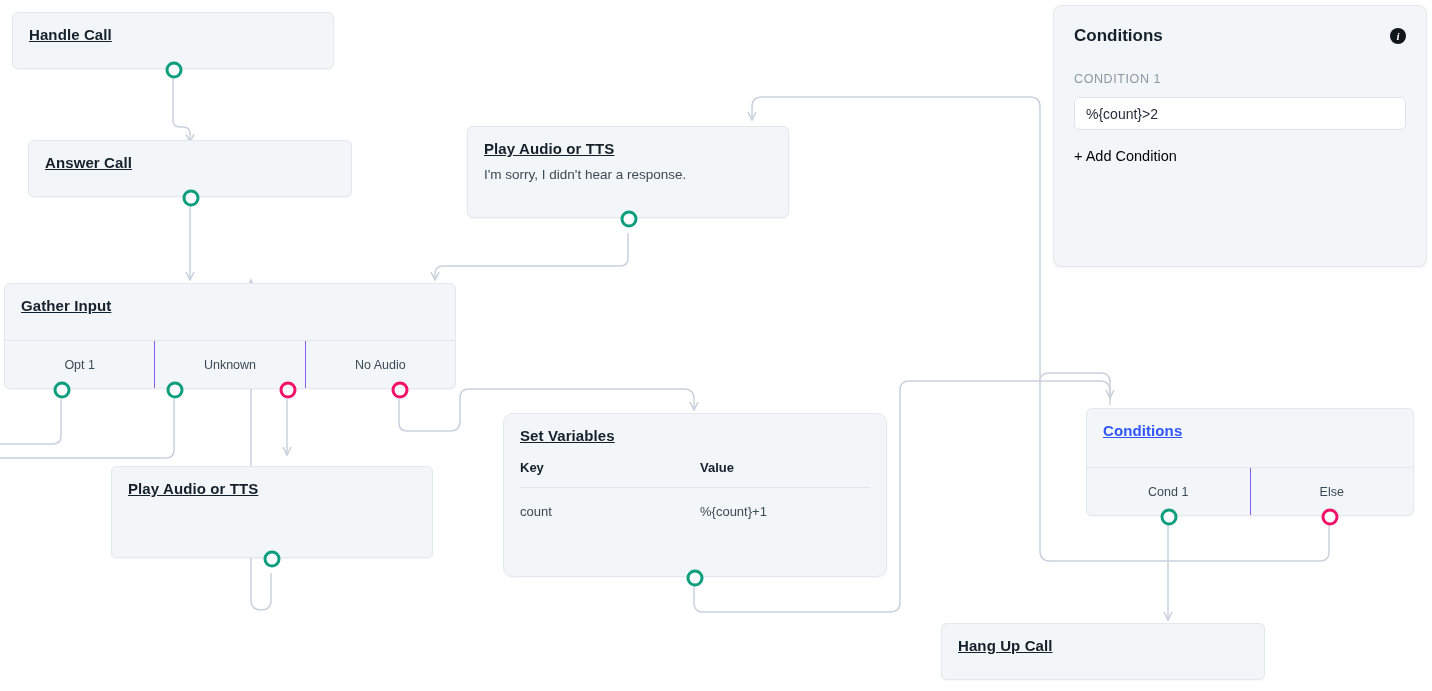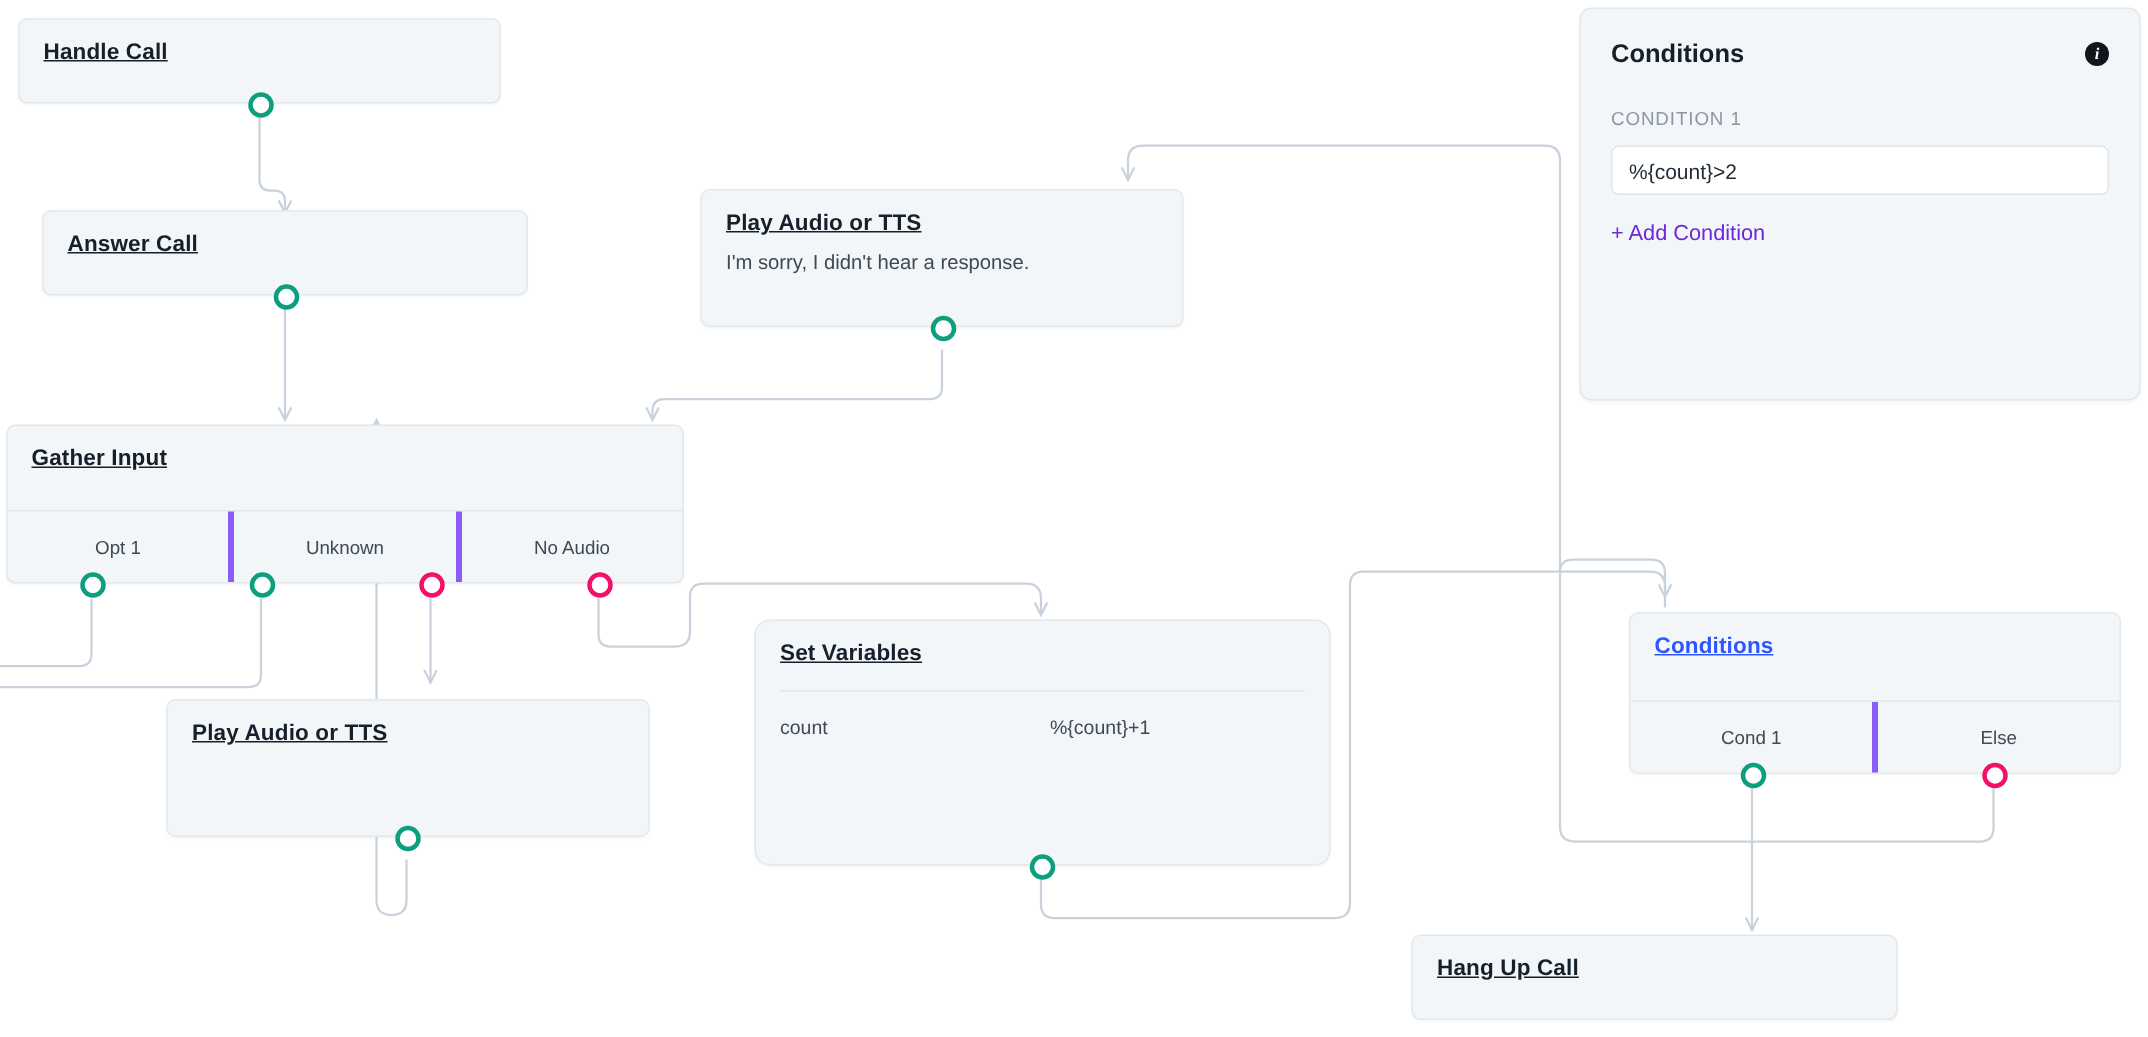--- a/index.html
+++ b/index.html
@@ -54,21 +54,21 @@
   .ports{
     position:absolute;left:0;right:0;bottom:0;
     display:flex;
     border-top:1px solid #e2e8ee;
     height:47px;
   }
   .port{
     flex:1;
     display:flex;align-items:center;justify-content:center;
     font-size:12.5px;color:#3d4a55;
-    border-right:4px solid #8b5cf6;
+    border-right:1px solid #8b5cf6;
     box-sizing:border-box;
   }
   .port:last-child{border-right:none;}
 
   
   .kvtable{padding:0 16px;margin-top:16px;}
   .kvrow{display:flex;}
   .kvrow .k{width:180px;}
   .kvhead{font-size:13px;font-weight:bold;color:#15202b;padding-bottom:12px;}
   .kvsep{height:1px;background:#dfe6ec;}
@@ -109,21 +109,21 @@
     height:33px;
     display:flex;align-items:center;
     padding:0 11px;
     font-size:14px;
     color:#1f2a36;
     box-sizing:border-box;
   }
   .panel-link{
     padding:18px 20px 0 20px;
     font-size:14.5px;
-    color:#6d28d9;
+    color:#000000;
     cursor:pointer;
   }
 </style>
 </head>
 <body>
 
 <div id="canvas">
 
   <svg id="edges" viewBox="0 0 1432 691" xmlns="http://www.w3.org/2000/svg">
     <defs>
@@ -198,20 +198,24 @@
   </div>
 
   <div class="node" style="left:111px;top:466px;width:322px;height:92px;">
     <div class="title">Play Audio or TTS</div>
     <div class="handle" style="left:160px;top:92px;"></div>
   </div>
 
   <div class="node" style="left:503px;top:413px;width:384px;height:164px;border-radius:10px;">
     <div class="title">Set Variables</div>
     <div class="kvtable">
+      <div class="kvrow kvhead">
+        <div class="k">Key</div>
+        <div>Value</div>
+      </div>
       <div class="kvsep"></div>
       <div class="kvrow kvbody">
         <div class="k">count</div>
         <div>%{count}+1</div>
       </div>
     </div>
     <div class="handle" style="left:191px;top:164px;"></div>
   </div>
 
   <div class="node" style="left:1086px;top:408px;width:328px;height:108px;">

